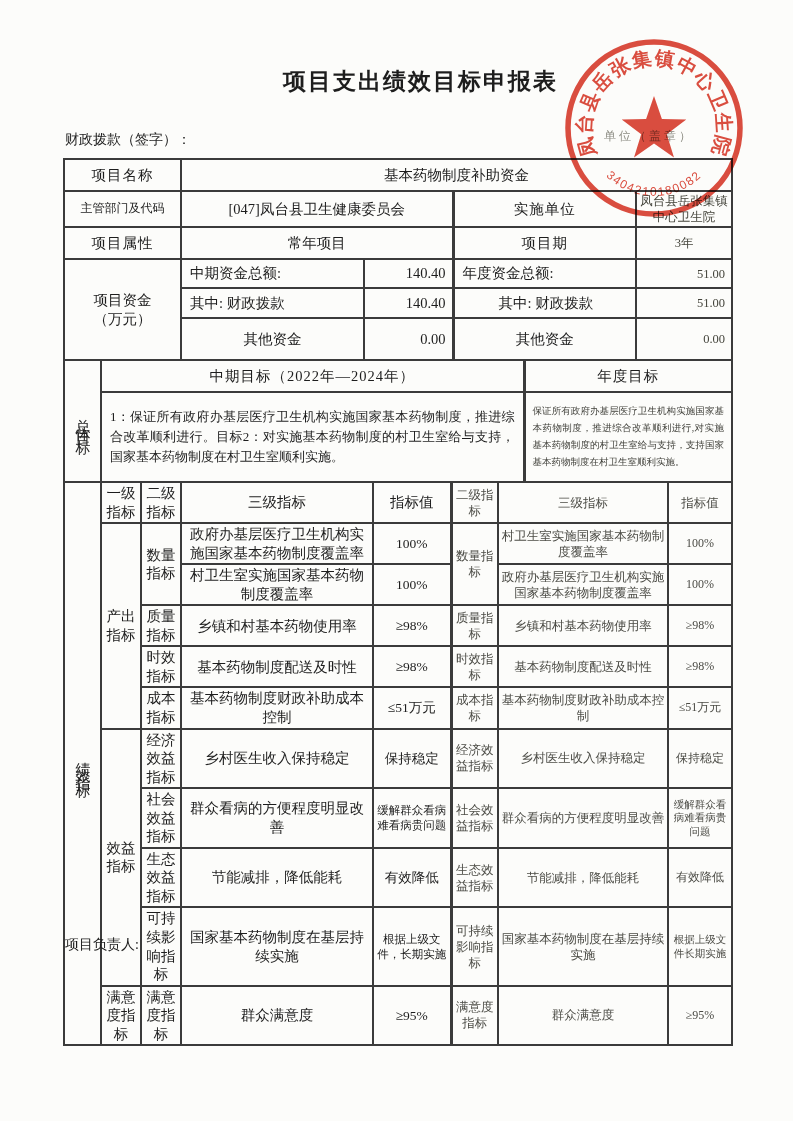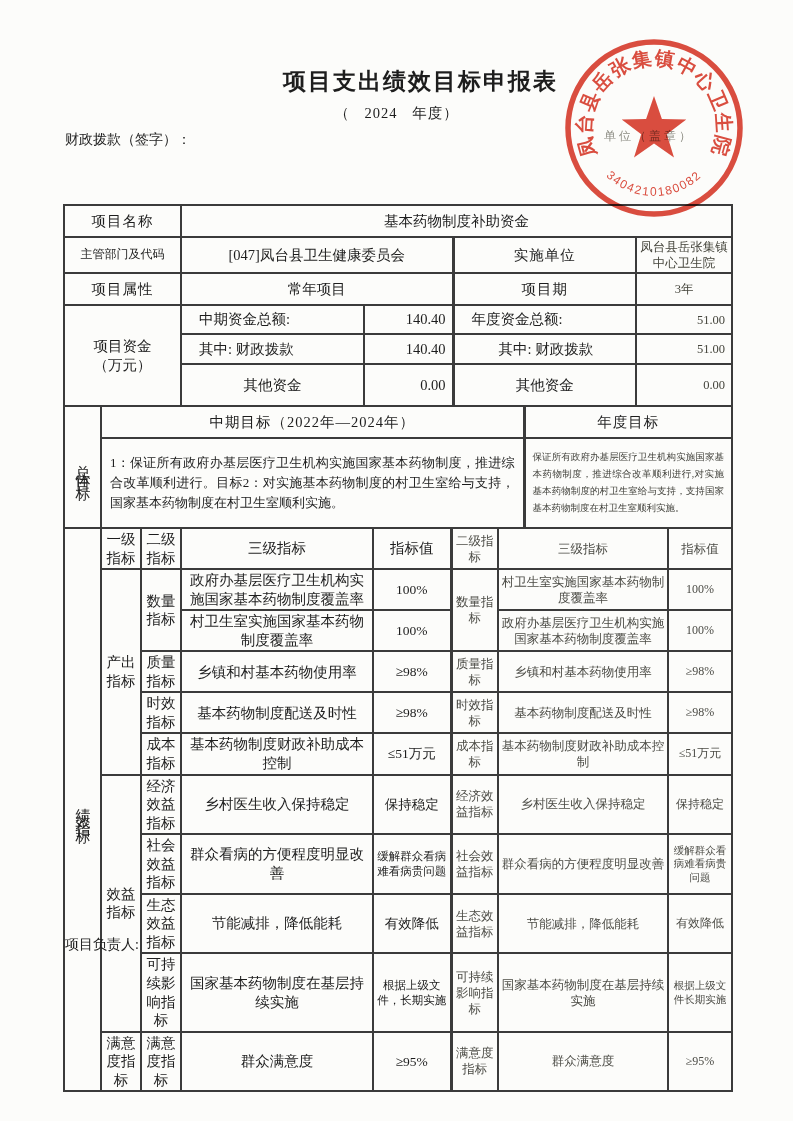--- a/index.html
+++ b/index.html
@@ -8,27 +8,27 @@
     font-family:"Liberation Serif",serif;color:#1d1d1d;overflow:hidden;
   }
   .title{position:absolute;top:66px;left:0;width:100%;text-align:center;
     font-size:23px;font-weight:bold;letter-spacing:2px;padding-left:24px;}
   .subtitle{position:absolute;top:104px;left:0;width:100%;text-align:center;
     font-size:14.5px;letter-spacing:1px;word-spacing:10px;}
   .signer{position:absolute;top:131px;left:65px;font-size:14px;}
   .footer{position:absolute;top:936px;left:65px;font-size:14px;}
 
   .tables{position:absolute;left:63px;top:158px;width:668px;}
-  table{border-collapse:collapse;table-layout:fixed;width:668px;margin-top:46px;}
+  table{border-collapse:collapse;table-layout:fixed;width:668px;}
   table+table{margin-top:-2px;}
   td,th{border:2px solid #3b3b3b;font-weight:normal;text-align:center;
     vertical-align:middle;padding:1px 3px;line-height:1.28;font-size:14.5px;
     overflow:hidden;}
   .lab{letter-spacing:1px;}
-  .lt{text-align:left;padding-left:17px;}
+  .lt{text-align:left;padding-left:8px;}
   .ind2{text-align:left;padding-left:44px;}
   .num{text-align:right;padding-right:6px;padding-left:24px;}
   .mid{border-left:3px solid #3b3b3b;}
   .vlabel{writing-mode:vertical-rl;text-orientation:upright;letter-spacing:7px;
     font-size:15px;padding:0;}
   .goalL{font-size:13px;text-align:left;padding:7px 8px;line-height:1.55;
     text-align:justify;}
   .goalR{font-size:9.5px;text-align:left;padding:4px 7px;line-height:1.8;
     text-align:justify;color:#3f3f39;}
   .fR{color:#4b4b45;font-size:12.5px;}
@@ -45,21 +45,20 @@
     mix-blend-mode:multiply;opacity:.9;}
   .unit-note{position:absolute;left:604px;top:128px;font-size:12px;
     color:#8e8e85;letter-spacing:3px;}
 </style>
 </head>
 <body>
 
 <div class="page">
 
   <div class="title">项目支出绩效目标申报表</div>
-  <div class="subtitle">（ 2024 年度）</div>
   <div class="signer">财政拨款（签字）：</div>
 
   <div class="unit-note">单位（盖章）</div>
 
   <div class="tables">
 
     <table>
       <colgroup>
           <col style="width:117px">
           <col style="width:183px">

